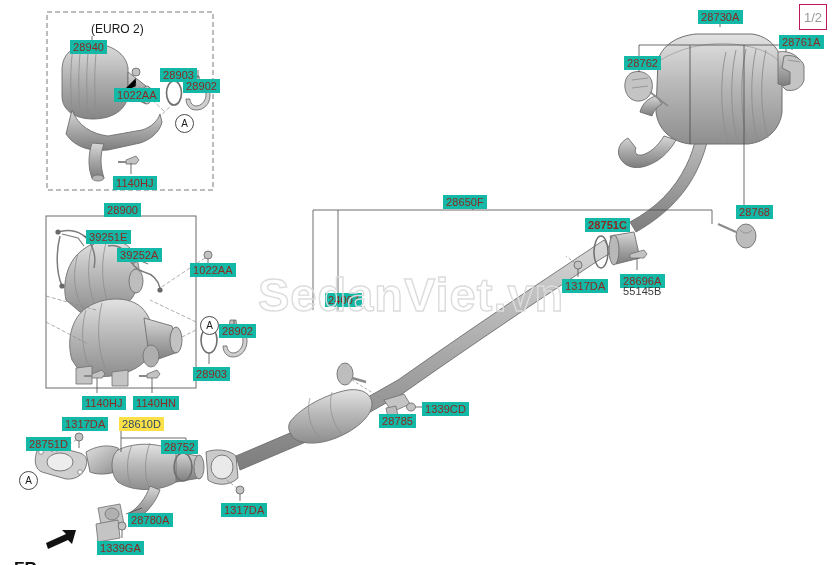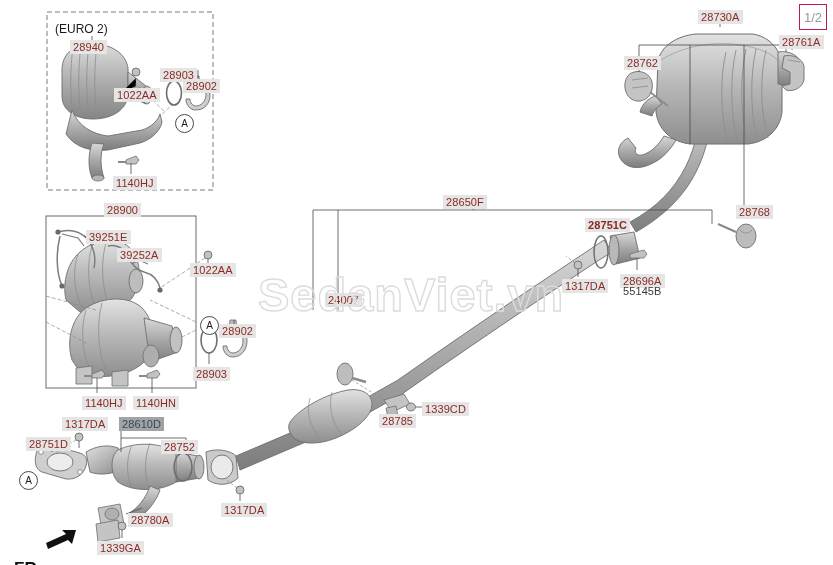--- a/index.html
+++ b/index.html
@@ -1,24 +1,24 @@
 <!DOCTYPE html>
 <html><head>
 <meta charset="utf-8">
 <style>
   html,body{margin:0;padding:0;background:#fff;}
   body{width:833px;height:565px;position:relative;overflow:hidden;
        font-family:"Liberation Sans",sans-serif;}
   #stage{position:absolute;left:0;top:0;width:833px;height:565px;}
   svg.layer{position:absolute;left:0;top:0;width:833px;height:565px;}
   .lbl{position:absolute;font-size:11px;line-height:12px;letter-spacing:.1px;
-       white-space:nowrap;color:#8a2a22;background:#e5e5e5;padding:1px 3px;}
-  .lbl.sel{color:#2c4b63;background:#a3a3a3;}
+       white-space:nowrap;color:#8a2a22;background:#14b8a6;padding:1px 3px;}
+  .lbl.sel{color:#2c4b63;background:#fde047;}
   .lbl.plain{background:transparent;color:#3a3a3a;padding:0 3px;}
-  .euro{position:absolute;font-size:12px;color:#1a1a1a;}
+  .euro{position:absolute;font-size:12px;color:#1a1a1a;margin-left:36px;}
   .pg{position:absolute;right:6px;top:4px;width:26px;height:24px;
       border:1px solid #be185d;color:#9a9a9a;font-size:13px;
       display:flex;align-items:center;justify-content:center;background:#fff;}
   .fr{position:absolute;font-size:17px;font-weight:bold;color:#111;}
   .wm{position:absolute;left:258px;top:258px;font-size:47px;font-weight:bold;
       color:transparent;-webkit-text-stroke:1.4px #dcdcdc;
       letter-spacing:1px;pointer-events:none;margin-top:9px;}
   .amark{position:absolute;width:17px;height:17px;border:1.1px solid #4a4a4a;
          border-radius:50%;font-size:10px;color:#1a1a1a;
          display:flex;align-items:center;justify-content:center;background:#fff;}

